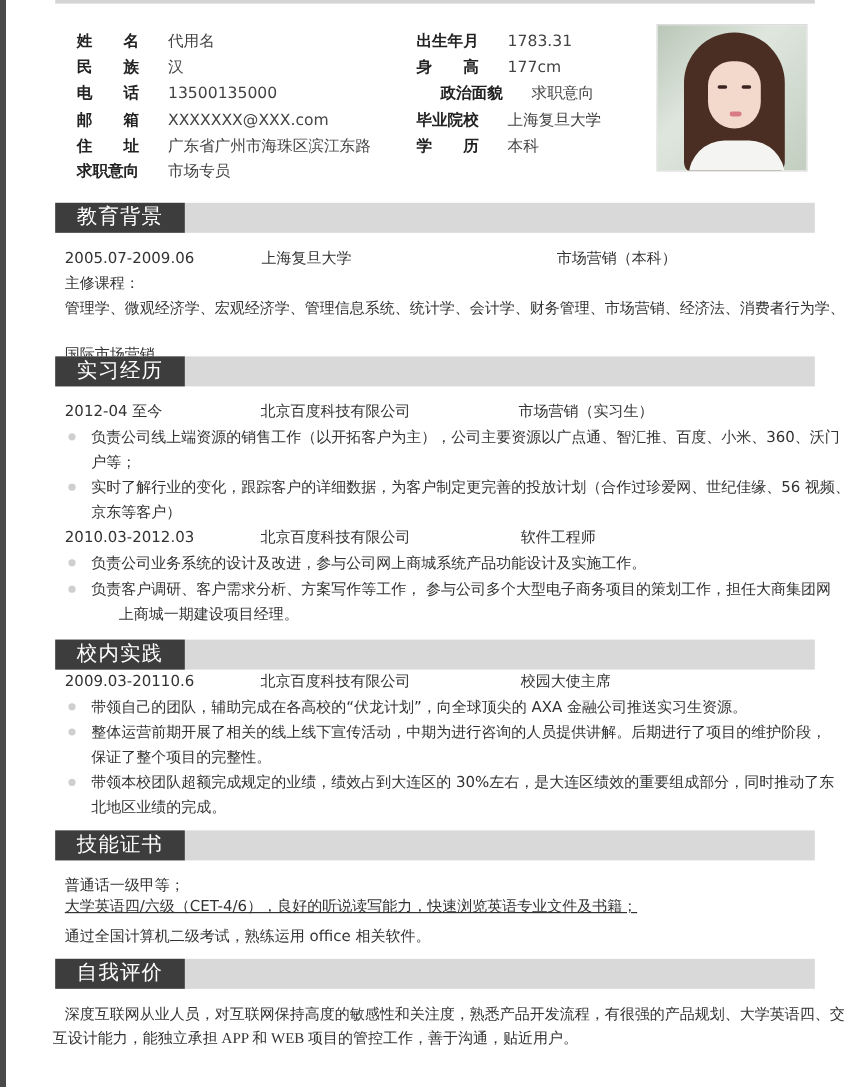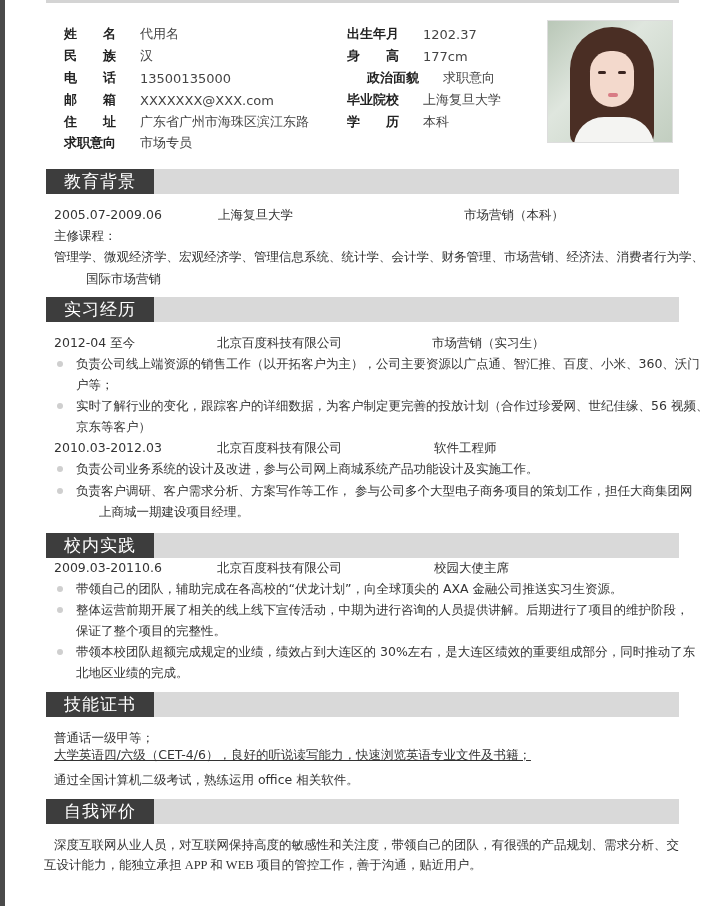--- a/index.html
+++ b/index.html
@@ -70,21 +70,21 @@
       </span>
     <span class="info-value">广东省广州市海珠区滨江东路</span>
   </div>
   <div class="info-row" style="left:64px; top:132px;">
     <span class="info-label l4">求职意向</span>
     <span class="info-value">市场专员</span>
   </div>
 
   <div class="info-row" style="left:347px; top:23px;">
     <span class="info-label l4">出生年月</span>
-    <span class="info-value">1202.37</span>
+    <span class="info-value">1783.31</span>
   </div>
   <div class="info-row" style="left:347px; top:45px;">
     <span class="info-label">
         <span>身</span>
         <span>高</span>
       </span>
     <span class="info-value">177cm</span>
   </div>
   <div class="info-row" style="left:347px; top:67px;margin-left:20px;">
     <span class="info-label l4">政治面貌</span>
@@ -115,21 +115,21 @@
 <div class="section-header" style="top:169px;">
   <div class="section-title">教育背景</div>
 </div>
 <div class="line" style="left:54px; top:204px;">
   <span>2005.07-2009.06</span>
 </div>
 <div class="line" style="left:218px; top:204px;">上海复旦大学</div>
 <div class="line" style="left:434px; top:204px;margin-left:30px;">市场营销（本科）</div>
 <div class="line" style="left:54px; top:225px;">主修课程：</div>
 <div class="line" style="left:54px; top:246px;">管理学、微观经济学、宏观经济学、管理信息系统、统计学、会计学、财务管理、市场营销、经济法、消费者行为学、</div>
-<div class="line" style="left:54px; top:268px;margin-left:32px;">国际市场营销</div>
+<div class="line" style="left:54px; top:284px;">国际市场营销</div>
 
 <div class="section-header" style="top:297px;">
   <div class="section-title">实习经历</div>
 </div>
 <div class="line" style="left:54px; top:332px;">2012-04 至今</div>
 <div class="line" style="left:217px; top:332px;">北京百度科技有限公司</div>
 <div class="line" style="left:432px; top:332px;">市场营销（实习生）</div>
 
 <div class="bullet" style="top:361px;"></div>
 <div class="line" style="left:76px; top:353px;">负责公司线上端资源的销售工作（以开拓客户为主），公司主要资源以广点通、智汇推、百度、小米、360、沃门</div>
@@ -167,14 +167,14 @@
 <div class="section-header" style="top:692px;">
   <div class="section-title">技能证书</div>
 </div>
 <div class="line" style="left:54px; top:727px;">普通话一级甲等；</div>
 <div class="line" style="left:54px; top:744px;text-decoration:underline;">大学英语四/六级（CET-4/6），良好的听说读写能力，快速浏览英语专业文件及书籍；</div>
 <div class="line" style="left:54px; top:769px;">通过全国计算机二级考试，熟练运用 office 相关软件。</div>
 
 <div class="section-header" style="top:799px;">
   <div class="section-title">自我评价</div>
 </div>
-<div class="line" style="left:54px; top:834px;">深度互联网从业人员，对互联网保持高度的敏感性和关注度，带领自己的团队，有很强的产品规划、需求分析、交</div>
+<div class="line" style="left:54px; top:834px;">深度互联网从业人员，对互联网保持高度的敏感性和关注度，熟悉产品开发流程，有很强的产品规划、大学英语四、交</div>
 <div class="line" style="left:44px; top:855px;font-family:Liberation Serif, serif;">互设计能力，能独立承担 APP 和 WEB 项目的管控工作，善于沟通，贴近用户。</div>
 
 </body></html>

